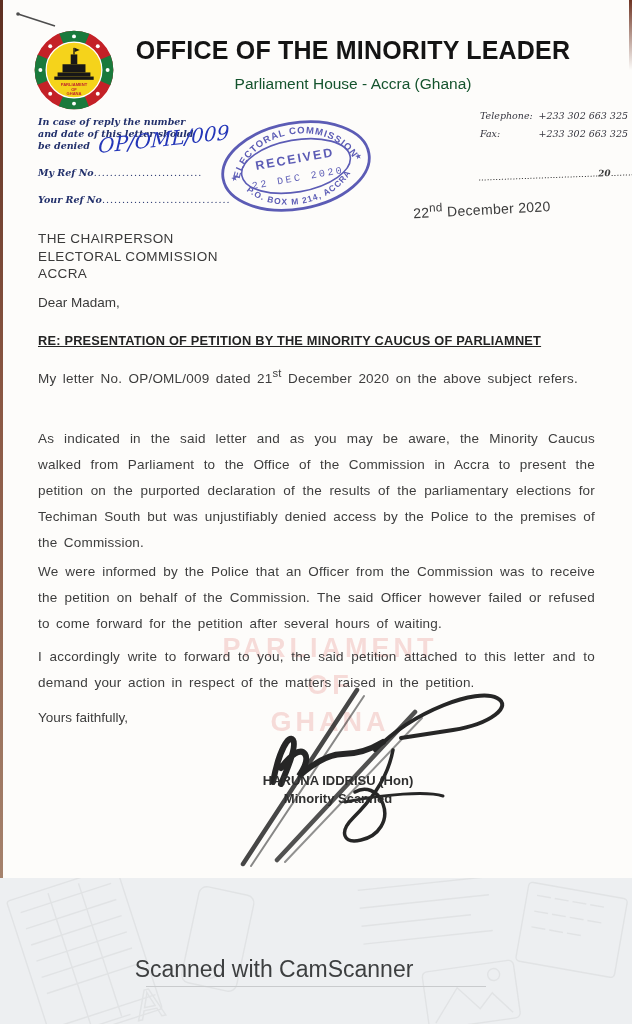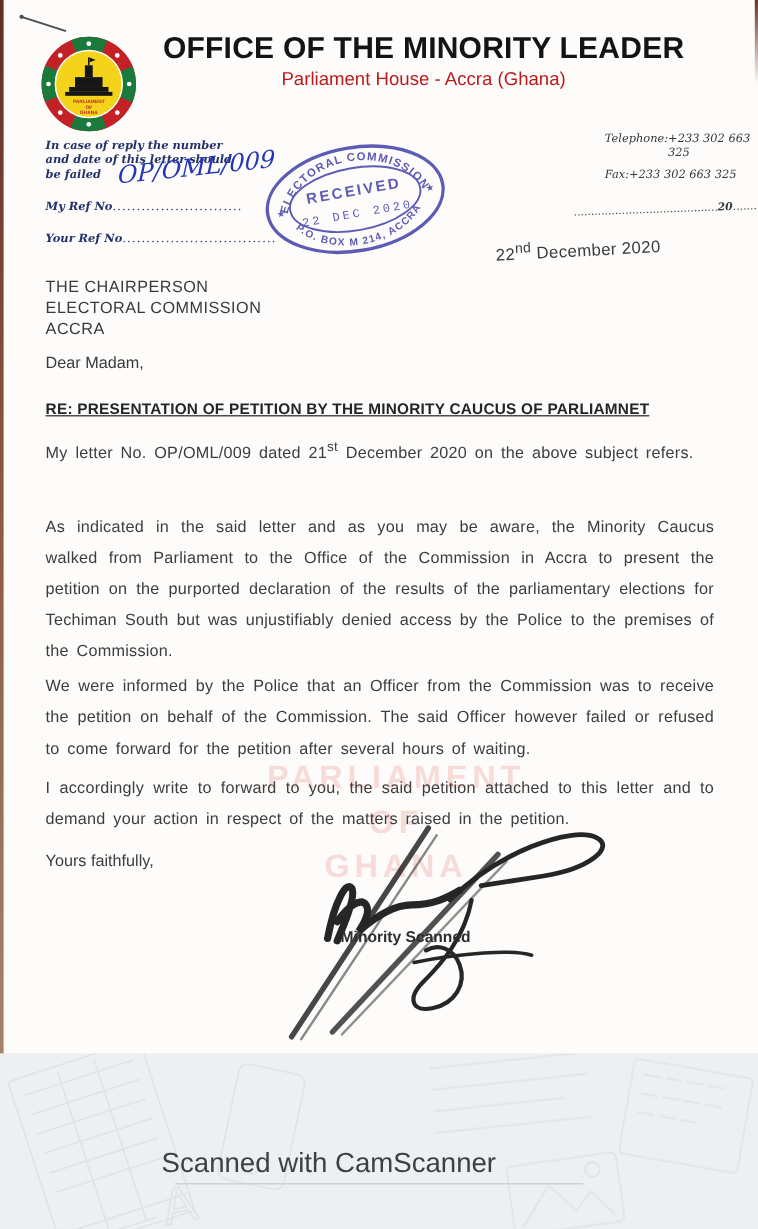--- a/index.html
+++ b/index.html
@@ -8,39 +8,39 @@
   
   .page{position:absolute;left:0;top:0;width:632px;height:878px;background:#fdfcfa;}
   .edge-left{position:absolute;left:0;top:0;width:3px;height:878px;
              background:linear-gradient(to bottom,#5e2f21,#8a5743 45%,#a5826c);}
   .edge-right{position:absolute;right:0;top:0;width:3px;height:70px;
               background:linear-gradient(to bottom,#6e3322,rgba(138,87,67,0));}
   .pen-mark{position:absolute;left:0;top:0;pointer-events:none;}
   
   .crest{position:absolute;left:33px;top:27px;width:82px;height:86px;}
   .head-text{position:absolute;left:118px;top:26px;width:470px;text-align:center;}
-  .head-title{margin:0;font-size:25px;font-weight:bold;color:#141414;letter-spacing:.2px;}
-  .head-sub{margin:3px 0 0;font-size:15.5px;color:#b91c1c;}
+  .head-title{margin:10px;font-size:25px;font-weight:bold;color:#141414;letter-spacing:.2px;}
+  .head-sub{margin:3px 0 0;font-size:15.5px;color:#14532d;}
   
   .ref-block{position:absolute;left:38px;top:116px;width:175px;
              font-family:"DejaVu Serif",serif;font-style:italic;font-weight:600;
              font-size:9.5px;line-height:12px;color:#22306b;}
   .ref-row{white-space:nowrap;margin-top:15px;}
   .ref-dots{letter-spacing:1px;font-weight:400;}
   .handwriting{position:absolute;left:60px;top:17px;font-family:"DejaVu Serif",serif;
                font-style:italic;font-size:20px;color:#2436b8;transform:rotate(-6deg) skewX(-8deg);
                white-space:nowrap;font-weight:400;}
   
   .stamp{position:absolute;left:216px;top:116px;width:160px;height:100px;
          transform:rotate(-10deg);opacity:.88;}
   
   .contact{position:absolute;left:480px;top:110px;width:148px;
            font-family:"DejaVu Serif",serif;font-style:italic;font-size:9.5px;
            color:#34343e;line-height:12px;}
-  .contact-row{display:flex;margin-bottom:6px;margin-left:24px;}
+  .contact-row{display:flex;justify-content:space-between;margin-bottom:6px;}
   .blank-date-line{position:absolute;left:478px;top:170px;width:150px;
                    font-family:"DejaVu Serif",serif;font-style:italic;font-size:9px;
                    color:#3a3a3a;white-space:nowrap;transform:rotate(-2deg);}
   .blank-date-line .yr{font-weight:700;font-style:italic;}
   .letter-date{position:absolute;left:413px;top:198px;font-size:14px;color:#3c3c3c;
                transform:rotate(-3deg);letter-spacing:.3px;}
   
   .addressee{position:absolute;left:38px;top:230px;font-size:13.5px;color:#3a3a3a;
              line-height:17.5px;letter-spacing:.4px;}
   .salutation{position:absolute;left:38px;top:295px;font-size:13.5px;color:#3a3a3a;}
@@ -112,21 +112,21 @@
     </svg>
 
     <div class="head-text">
       <h1 class="head-title">OFFICE OF THE MINORITY LEADER</h1>
       <div class="head-sub">Parliament House - Accra (Ghana)</div>
     </div>
 
     <div class="ref-block">
       <div>In case of reply the number</div>
       <div>and date of this letter should</div>
-      <div>be failed</div>
+      <div>be denied</div>
       <div class="ref-row">
         <span>My Ref No</span><span class="ref-dots">...........................</span>
       </div>
       <div class="ref-row">
         <span>Your Ref No</span><span class="ref-dots">................................</span>
       </div>
       <div class="handwriting">OP/OML/009</div>
     </div>
 
     <svg class="stamp" viewBox="-80 -50 160 100">
@@ -193,20 +193,21 @@
         <path d="M 52,188 L 190,40" stroke-width="4.5" opacity="0.8"></path>
         <path d="M 60,190 L 197,46" stroke-width="2" opacity="0.5"></path>
         <path d="M 48,110 C 54,78 64,62 68,68 C 72,74 62,98 56,112 M 56,96 C 66,82 76,76 80,82 C 84,88 78,98 74,104 C 90,90 104,82 118,82 C 136,82 148,76 158,70" stroke-width="6"></path>
         <path d="M 150,78 C 190,38 252,16 272,26 C 288,34 266,52 228,58 C 208,61 190,64 176,66" stroke-width="4"></path>
         <path d="M 120,130 C 160,122 202,119 218,124" stroke-width="3"></path>
         <path d="M 168,78 C 162,110 142,132 128,146 C 114,160 118,172 136,168 C 154,164 164,148 158,132 C 153,118 140,114 130,120" stroke-width="3.5"></path>
       </g>
     </svg>
 
     <div class="signatory">
+      <div>HARUNA IDDRISU (Hon)</div>
       <div>Minority Scanned</div>
     </div>
   </div>
 
   <div class="footer">
     <svg class="doodles" width="632" height="146" viewBox="0 0 632 146">
       <g fill="none" stroke="#d9dbdd" stroke-width="1.4" opacity="0.6">
         <g transform="rotate(-18 90 70)">
           <rect x="25" y="0" width="115" height="150" rx="3"></rect>
           <path d="M35,15 h95 M35,32 h95 M35,49 h95 M35,66 h95 M35,83 h95 M35,100 h95 M67,5 v140 M99,5 v140"></path>

